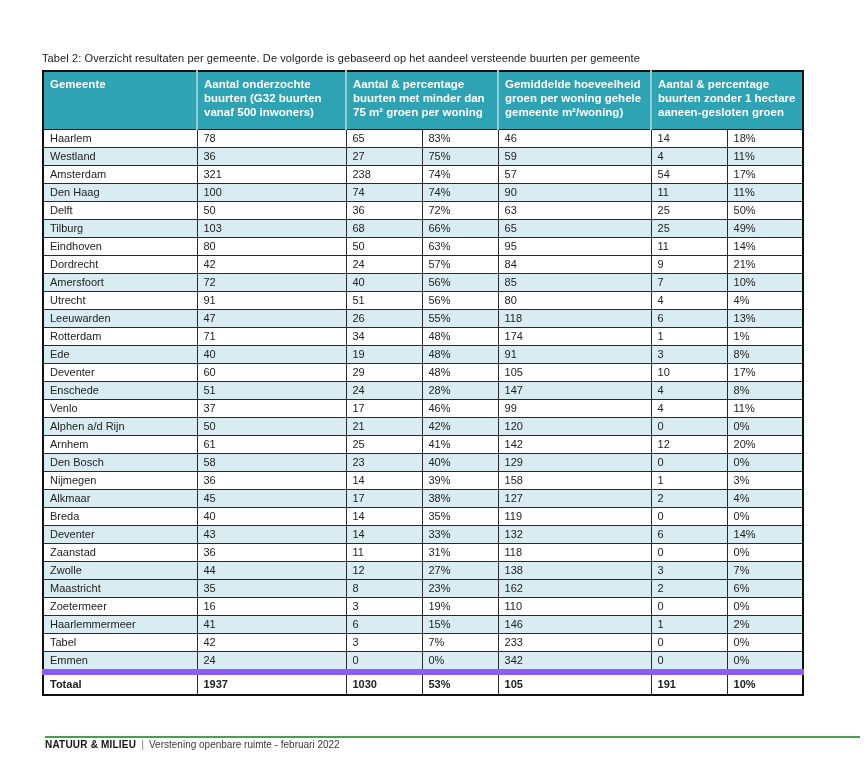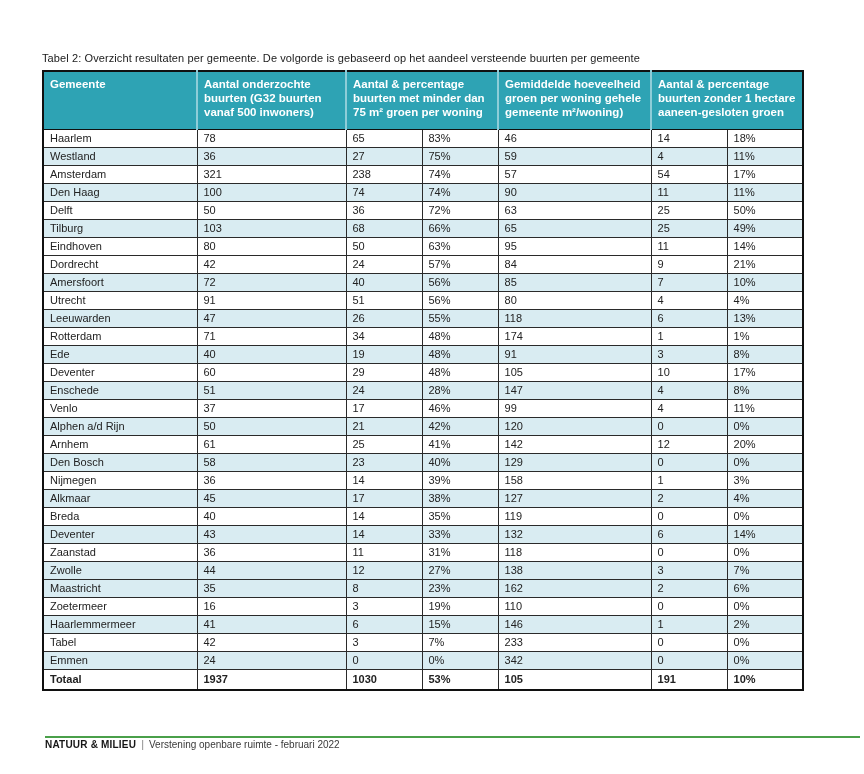--- a/index.html
+++ b/index.html
@@ -54,21 +54,21 @@
     background: #ffffff;
     color: #222222;
     overflow: hidden;
     white-space: nowrap;
   }
   table.results tr.alt td { background: #d9ecf2; }
   table.results tr.total td {
     font-weight: bold;
     background: #ffffff;
     padding: 3px 6px;
-    border-top: 1px solid #8b5cf6;
+    border-top: 6px solid #8b5cf6;
   }
   .page-footer {
     position: absolute;
     left: 45px; top: 736px;
     width: 815px;
   }
   .footer-line {
     height: 2px;
     width: 100%;
     background: #4aa04a;

